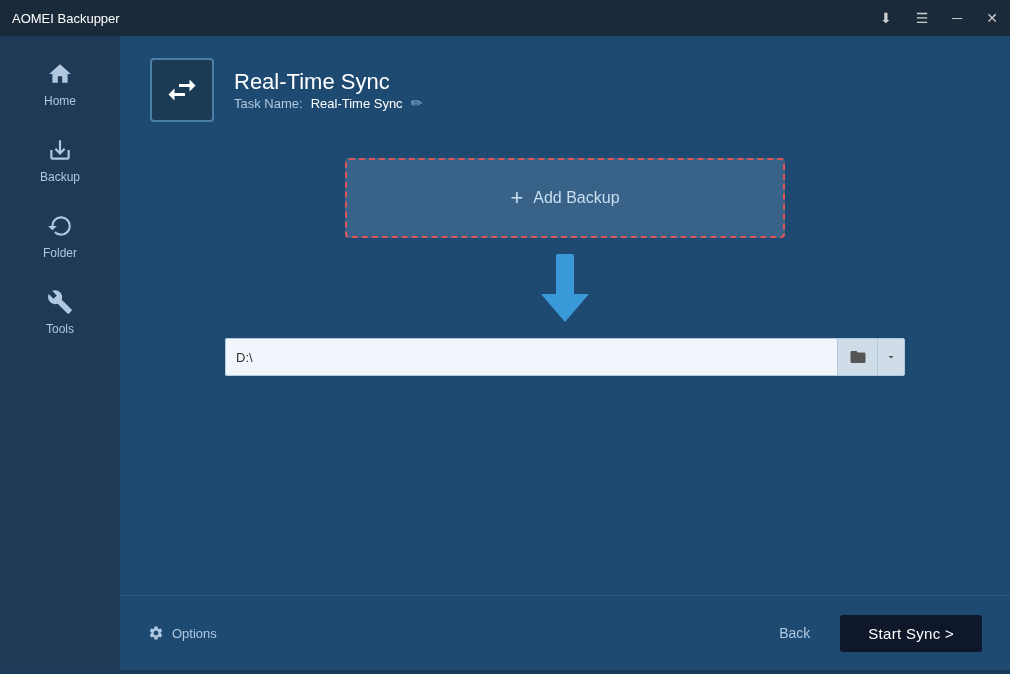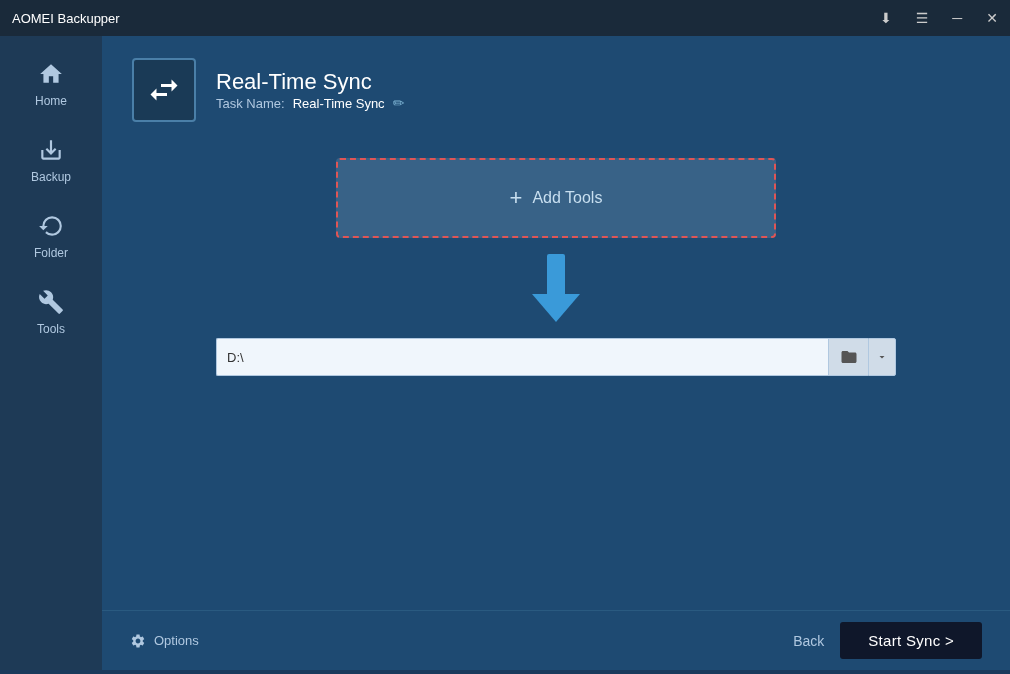--- a/index.html
+++ b/index.html
@@ -46,21 +46,21 @@
     }
 
     
     .app-body {
       display: flex;
       height: calc(674px - 40px);
     }
 
     
     .sidebar {
-      width: 102px;
+      width: 120px;
       background: #1e3a56;
       display: flex;
       flex-direction: column;
       align-items: center;
       padding-top: 10px;
       gap: 0;
     }
     .sidebar-item {
       width: 100%;
       display: flex;
@@ -257,21 +257,21 @@
       border-radius: 0 2px 2px 0;
     }
     .dest-dropdown-btn svg {
       width: 12px;
       height: 12px;
       fill: #555;
     }
 
     
     .content-footer {
-      height: 60px;
+      height: 75px;
       display: flex;
       align-items: center;
       justify-content: space-between;
       padding: 0 28px;
       border-top: 1px solid #2a5a80;
     }
     .options-btn {
       display: flex;
       align-items: center;
       gap: 8px;
@@ -282,21 +282,21 @@
       border: none;
     }
     .options-btn svg {
       width: 16px;
       height: 16px;
       fill: #b0c8e0;
     }
     .footer-right {
       display: flex;
       align-items: center;
-      gap: 16px;
+      gap: 30px;
     }
     .back-btn {
       color: #b0c8e0;
       font-size: 14px;
       cursor: pointer;
       background: none;
       border: none;
     }
     .start-sync-btn {
       background: #0f172a;
@@ -382,21 +382,21 @@
           <span class="header-task-value">Real-Time Sync</span>
           <span class="edit-icon" title="Edit task name">✏</span>
         </div>
       </div>
     </div>
 
     <div class="content-main">
 
       <div class="add-folder-box">
         <span class="plus-icon">+</span>
-        <span>Add Tools</span>
+        <span>Add Backup</span>
       </div>
 
       <div class="arrow-down">
         <div class="arrow-shaft"></div>
         <div class="arrow-head"></div>
       </div>
 
 
       <div class="destination-row">
         <input type="text" class="dest-input" value="D:\" style="">

